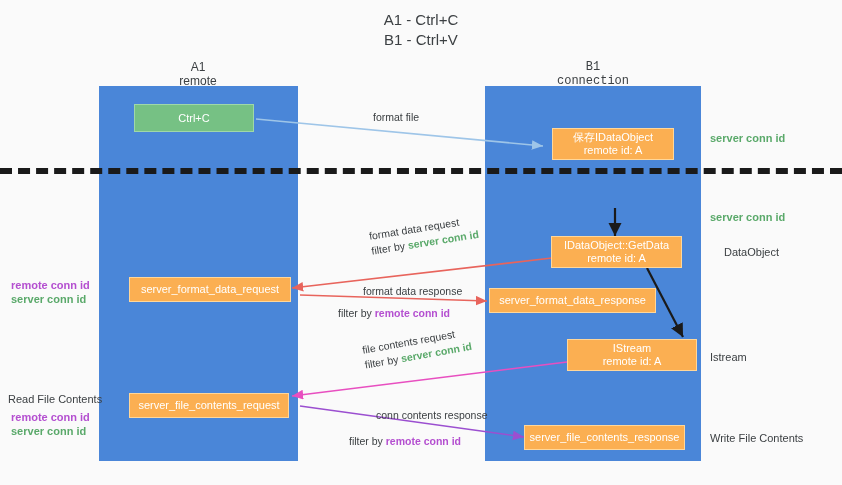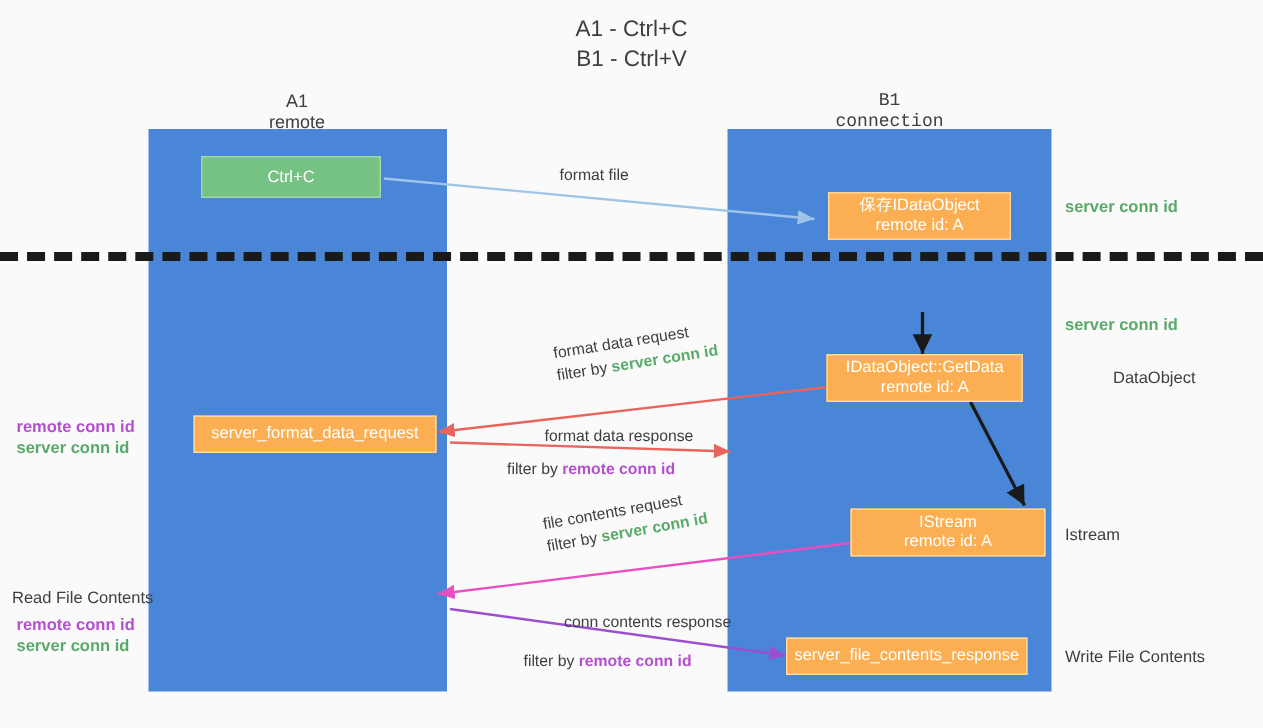--- a/index.html
+++ b/index.html
@@ -178,26 +178,32 @@
 
   <div class="box orange" style="left:551px; top:236px; width:131px; height:32px;">
     <span class="ln">IDataObject::GetData</span>
     <span class="ln">remote id: A</span>
   </div>
 
   <div class="box orange" style="left:129px; top:277px; width:162px; height:25px;">
     <span class="ln">server_format_data_request</span>
   </div>
 
+  <div class="box orange" style="left:489px; top:288px; width:167px; height:25px;">
+    <span class="ln">server_format_data_response</span>
+  </div>
 
   <div class="box orange" style="left:567px; top:339px; width:130px; height:32px;">
     <span class="ln">IStream</span>
     <span class="ln">remote id: A</span>
   </div>
 
+  <div class="box orange" style="left:129px; top:393px; width:160px; height:25px;">
+    <span class="ln">server_file_contents_request</span>
+  </div>
 
   <div class="box orange" style="left:524px; top:425px; width:161px; height:25px;">
     <span class="ln">server_file_contents_response</span>
   </div>
 
   <div class="edge-label" style="left:373px; top:110px;">format file</div>
 
   <div class="edge-label rot-small" style="left:368px; top:229px;">
     <div>format data request</div>
     <div>
@@ -227,21 +233,21 @@
   </div>
 
   <div class="side-label" style="left:710px; top:131px;">
     <span class="green-t">server conn id</span>
   </div>
 
   <div class="side-label" style="left:710px; top:210px;">
     <span class="green-t">server conn id</span>
   </div>
 
-  <div class="side-label" style="left:710px; top:245px;padding-left:32px;">DataObject</div>
+  <div class="side-label" style="left:692px; top:245px;padding-left:32px;">DataObject</div>
 
   <div class="side-label" style="left:710px; top:350px;">Istream</div>
 
   <div class="side-label" style="left:710px; top:431px;">Write File Contents</div>
 
   <div class="side-label" style="left:11px; top:278px;">
     <div class="purple-t">remote conn id</div>
     <div class="green-t">server conn id</div>
   </div>
 

